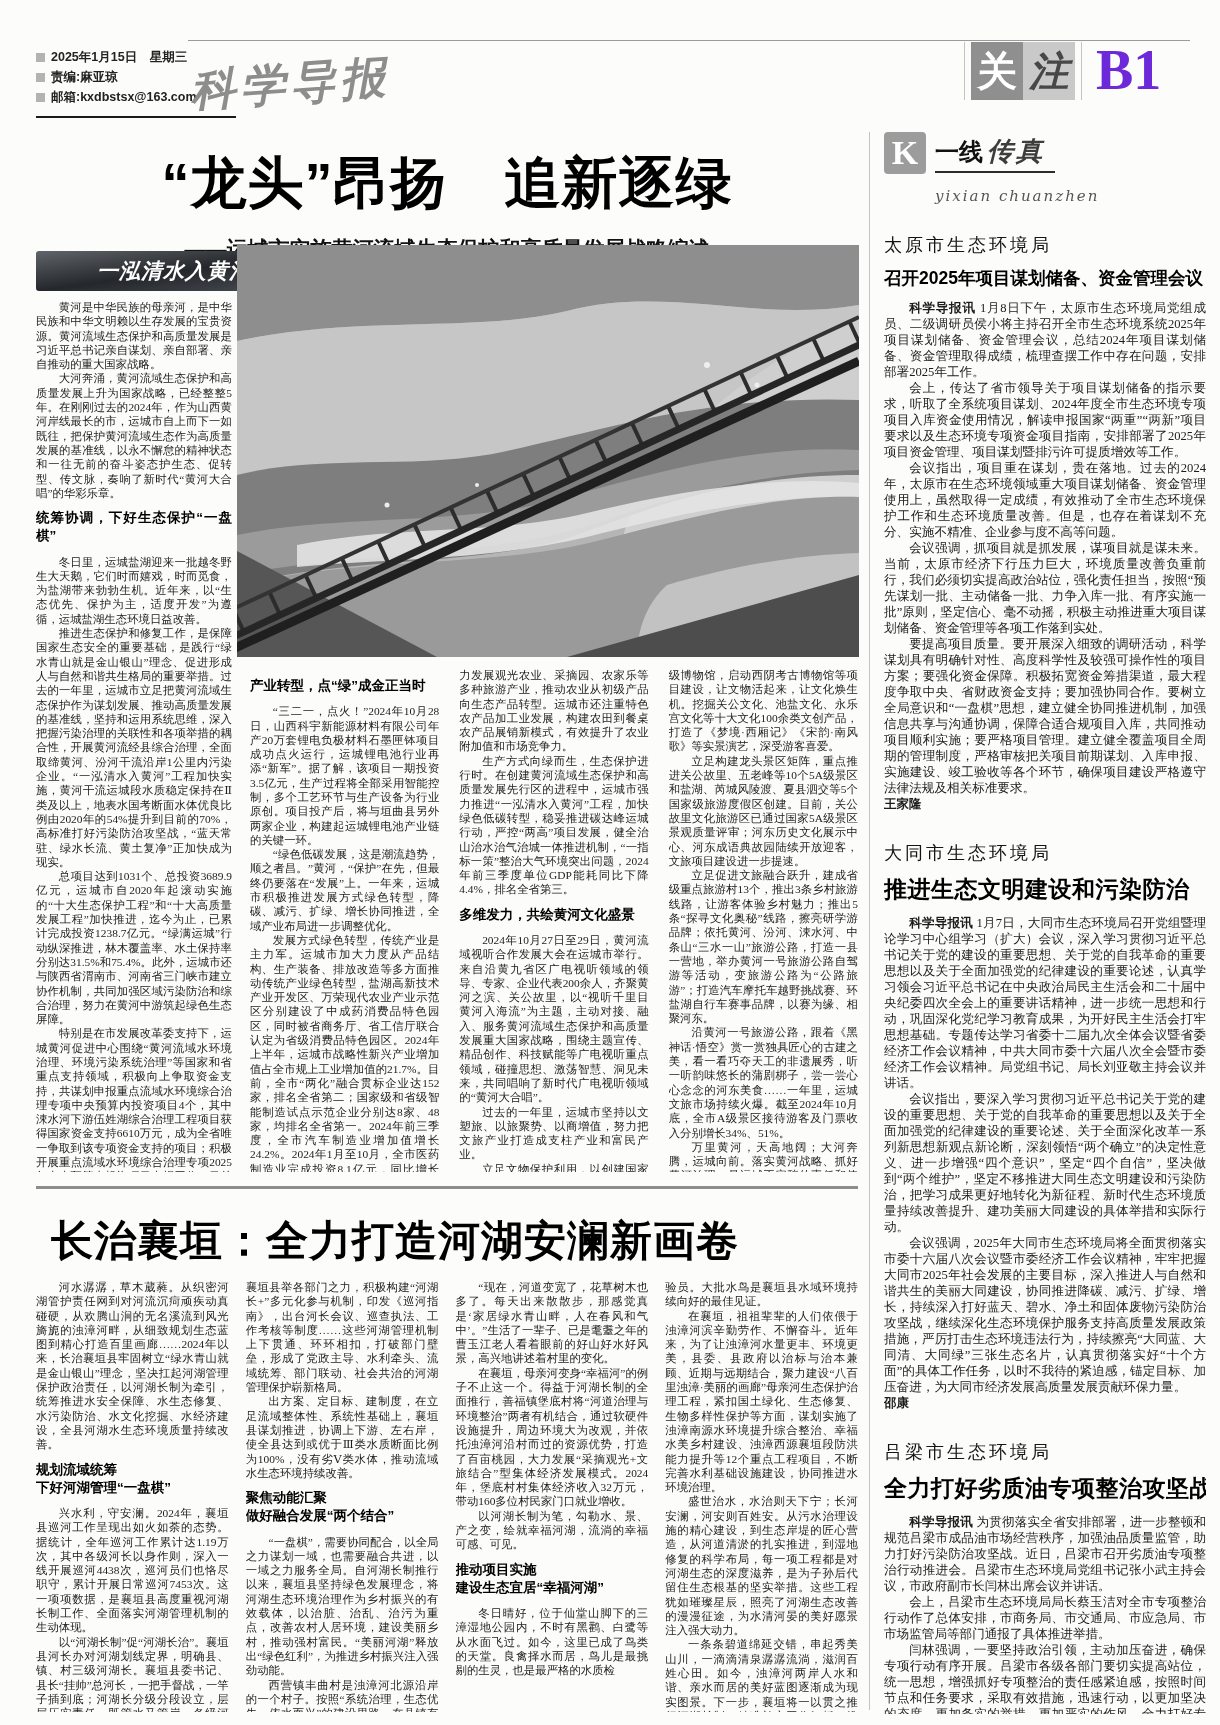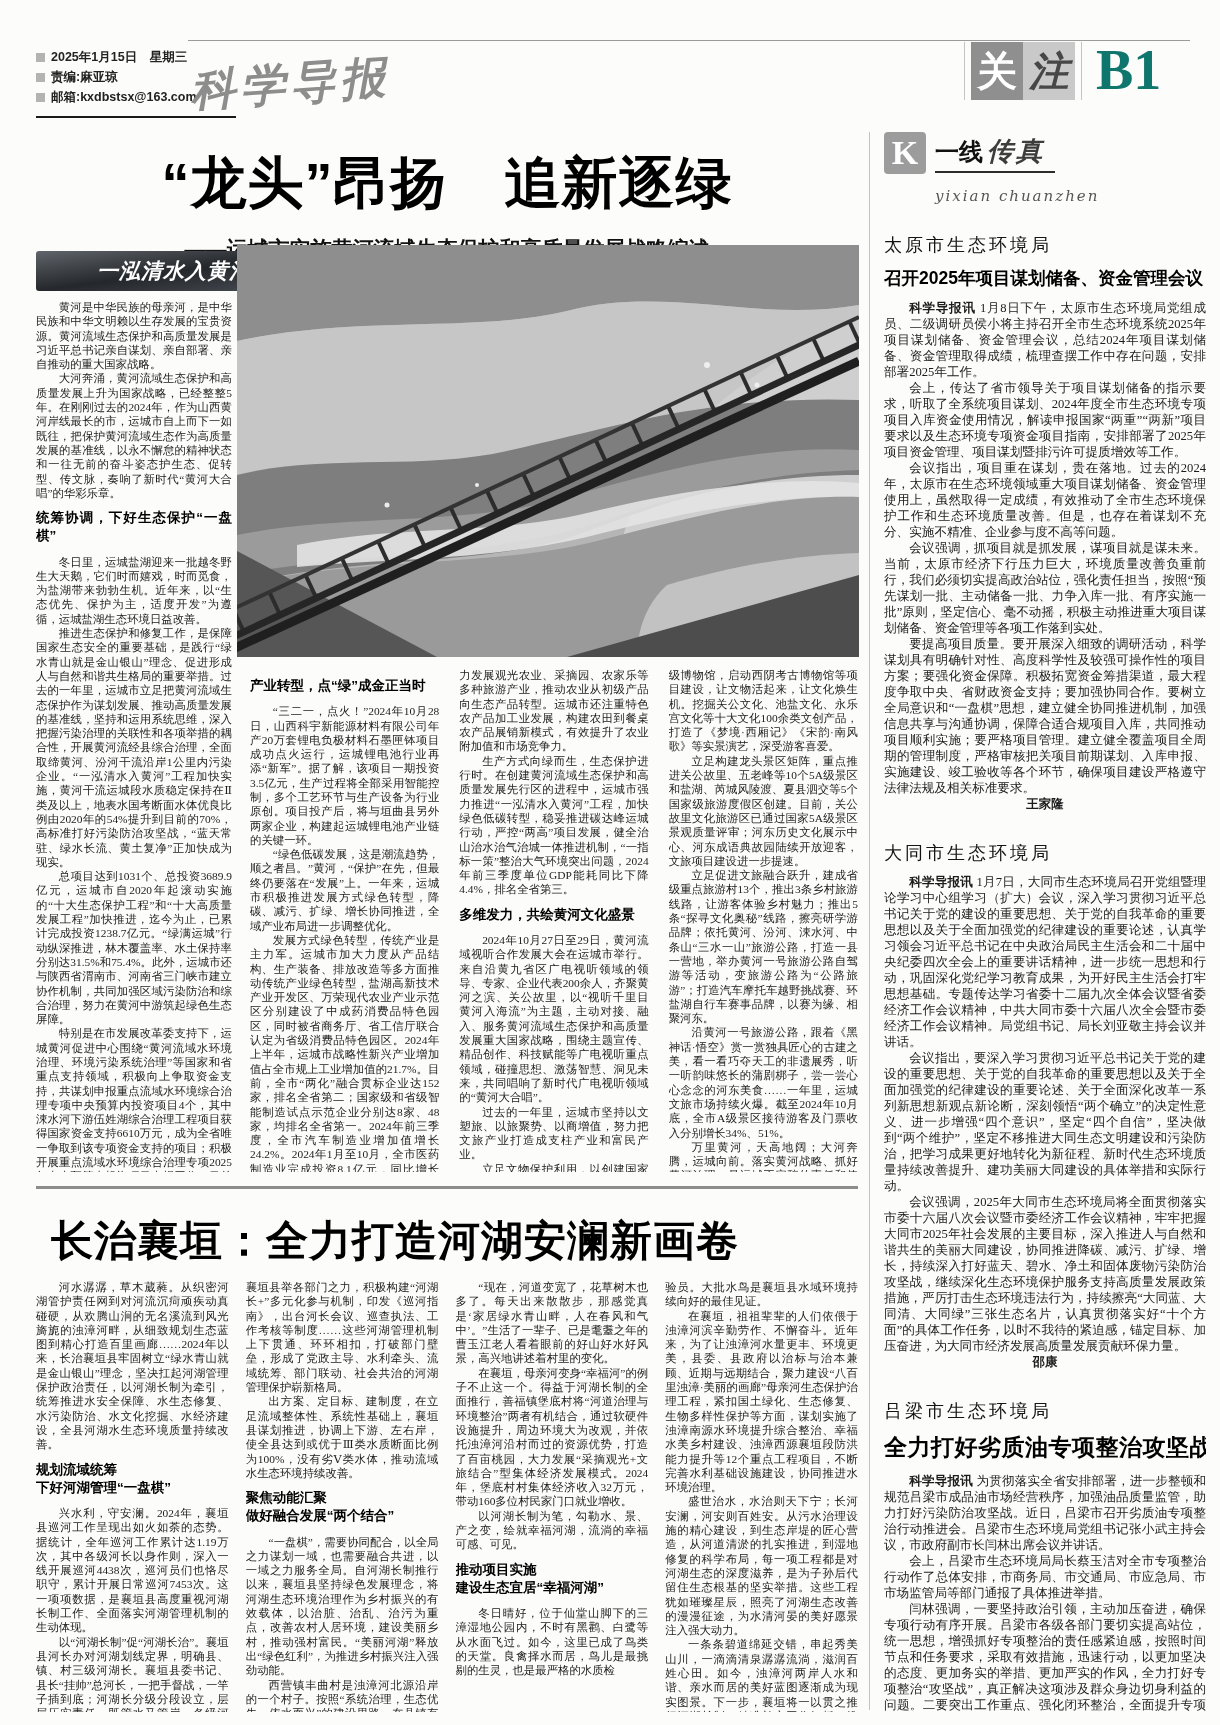--- a/index.html
+++ b/index.html
@@ -13,38 +13,38 @@
             font-size:12.5px;font-weight:700;color:#222;}
   .pub-line{display:flex;align-items:center;gap:6px;margin:3px 0;}
   .sq{width:9px;height:9px;background:#b3b3b3;display:inline-block;flex:none;}
   .masthead{position:absolute;left:190px;top:54px;font-family:"DejaVu Serif",serif;font-style:italic;
             font-weight:700;font-size:45px;color:#8d8d8d;transform:rotate(-4deg);letter-spacing:5px;}
   .section-block{position:absolute;left:958px;top:42px;display:flex;align-items:stretch;height:58px;}
   .vline{width:1px;background:#c3c3c3;margin:0 6px;}
   .sec-box{width:52px;height:58px;display:flex;align-items:center;justify-content:center;font-size:40px;}
   .sec-dark{background:#8f8f8f;color:#fff;font-family:"Liberation Sans","DejaVu Sans",sans-serif;font-weight:700;}
   .sec-light{background:#c9c9c9;color:#474747;font-family:"DejaVu Serif",serif;font-style:italic;font-weight:700;}
-  .page-no{font-family:"Liberation Serif",serif;font-weight:700;font-size:56px;line-height:56px;margin-left:8px;color:#0f766e;}
+  .page-no{font-family:"Liberation Serif",serif;font-weight:700;font-size:56px;line-height:56px;margin-left:8px;color:#6d28d9;}
 
   
   .lead-head{position:absolute;left:36px;top:146px;width:822px;text-align:center;}
   .lead-head h1{margin:0;font-family:"Liberation Sans","DejaVu Sans",sans-serif;font-weight:900;
                 font-size:56px;letter-spacing:1px;color:#000;white-space:nowrap;}
   .lead-sub{margin-top:13px;font-size:21px;font-weight:700;color:#111;}
   .banner{position:absolute;left:36px;top:251px;width:196px;height:40px;border-radius:3px;
           background:linear-gradient(172deg,#60656b 0%,#24272b 55%,#454a51 100%);
           color:#fff;display:flex;align-items:center;justify-content:center;
           font-family:"Liberation Sans","DejaVu Sans",sans-serif;font-weight:700;font-style:italic;
           font-size:21px;letter-spacing:1px;padding-left:40px;}
   .textcol{font-size:11.4px;line-height:14.3px;text-align:justify;overflow:hidden;}
   .para{margin:0;text-indent:2em;}
   .para.cont{text-indent:0;}
   .col-subhead{font-family:"Liberation Sans","DejaVu Sans",sans-serif;font-weight:700;font-size:13.5px;
                margin:9px 0;white-space:pre-line;color:#000;line-height:1.35;}
-  .byline{margin:3px 0 0;text-align:center;font-family:"Liberation Sans","DejaVu Sans",sans-serif;
+  .byline{margin:3px 0 0;text-align:left;font-family:"Liberation Sans","DejaVu Sans",sans-serif;
           font-weight:700;font-size:11.5px;}
   .lead-col1{position:absolute;left:36px;top:300px;width:196px;height:872px;}
   .photo{position:absolute;left:237px;top:245px;width:622px;height:412px;background:#b8b8b8;}
   .photo svg{display:block;}
   .lead-cols{position:absolute;left:250px;top:668px;width:608px;height:504px;display:flex;gap:20px;}
   .lcol{flex:1;overflow:hidden;}
 
   
   .bottom-rule{position:absolute;left:36px;top:1186px;width:822px;height:3px;background:#8d8d8d;}
   .bottom-head{position:absolute;left:36px;top:1198px;width:822px;margin:15px;
@@ -228,20 +228,21 @@
           <p class="para">会上，传达了省市领导关于项目谋划储备的指示要求，听取了全系统项目谋划、2024年度全市生态环境专项项目入库资金使用情况，解读申报国家“两重”“两新”项目要求以及生态环境专项资金项目指南，安排部署了2025年项目资金管理、项目谋划暨排污许可提质增效等工作。</p>
           <p class="para">会议指出，项目重在谋划，贵在落地。过去的2024年，太原市在生态环境领域重大项目谋划储备、资金管理使用上，虽然取得一定成绩，有效推动了全市生态环境保护工作和生态环境质量改善。但是，也存在着谋划不充分、实施不精准、企业参与度不高等问题。</p>
           <p class="para">会议强调，抓项目就是抓发展，谋项目就是谋未来。当前，太原市经济下行压力巨大，环境质量改善负重前行，我们必须切实提高政治站位，强化责任担当，按照“预先谋划一批、主动储备一批、力争入库一批、有序实施一批”原则，坚定信心、毫不动摇，积极主动推进重大项目谋划储备、资金管理等各项工作落到实处。</p>
           <p class="para">要提高项目质量。要开展深入细致的调研活动，科学谋划具有明确针对性、高度科学性及较强可操作性的项目方案；要强化资金保障。积极拓宽资金筹措渠道，最大程度争取中央、省财政资金支持；要加强协同合作。要树立全局意识和“一盘棋”思想，建立健全协同推进机制，加强信息共享与沟通协调，保障合适合规项目入库，共同推动项目顺利实施；要严格项目管理。建立健全覆盖项目全周期的管理制度，严格审核把关项目前期谋划、入库申报、实施建设、竣工验收等各个环节，确保项目建设严格遵守法律法规及相关标准要求。</p>
         </div>
       <div class="byline">王家隆</div>
     </article>
 
     <article>
       <div class="kicker">大同市生态环境局</div>
+      <h3 class="side-head">推进生态文明建设和污染防治</h3>
       <div class="side-body">
           <p class="para"><b>科学导报讯 </b>1月7日，大同市生态环境局召开党组暨理论学习中心组学习（扩大）会议，深入学习贯彻习近平总书记关于党的建设的重要思想、关于党的自我革命的重要思想以及关于全面加强党的纪律建设的重要论述，认真学习领会习近平总书记在中央政治局民主生活会和二十届中央纪委四次全会上的重要讲话精神，进一步统一思想和行动，巩固深化党纪学习教育成果，为开好民主生活会打牢思想基础。专题传达学习省委十二届九次全体会议暨省委经济工作会议精神，中共大同市委十六届八次全会暨市委经济工作会议精神。局党组书记、局长刘亚敬主持会议并讲话。</p>
           <p class="para">会议指出，要深入学习贯彻习近平总书记关于党的建设的重要思想、关于党的自我革命的重要思想以及关于全面加强党的纪律建设的重要论述、关于全面深化改革一系列新思想新观点新论断，深刻领悟“两个确立”的决定性意义、进一步增强“四个意识”，坚定“四个自信”，坚决做到“两个维护”，坚定不移推进大同生态文明建设和污染防治，把学习成果更好地转化为新征程、新时代生态环境质量持续改善提升、建功美丽大同建设的具体举措和实际行动。</p>
           <p class="para">会议强调，2025年大同市生态环境局将全面贯彻落实市委十六届八次会议暨市委经济工作会议精神，牢牢把握大同市2025年社会发展的主要目标，深入推进人与自然和谐共生的美丽大同建设，协同推进降碳、减污、扩绿、增长，持续深入打好蓝天、碧水、净土和固体废物污染防治攻坚战，继续深化生态环境保护服务支持高质量发展政策措施，严厉打击生态环境违法行为，持续擦亮“大同蓝、大同清、大同绿”三张生态名片，认真贯彻落实好“十个方面”的具体工作任务，以时不我待的紧迫感，锚定目标、加压奋进，为大同市经济发展高质量发展贡献环保力量。</p>
         </div>
       <div class="byline">邵康</div>
     </article>
 
     <article>
       <div class="kicker">吕梁市生态环境局</div>

